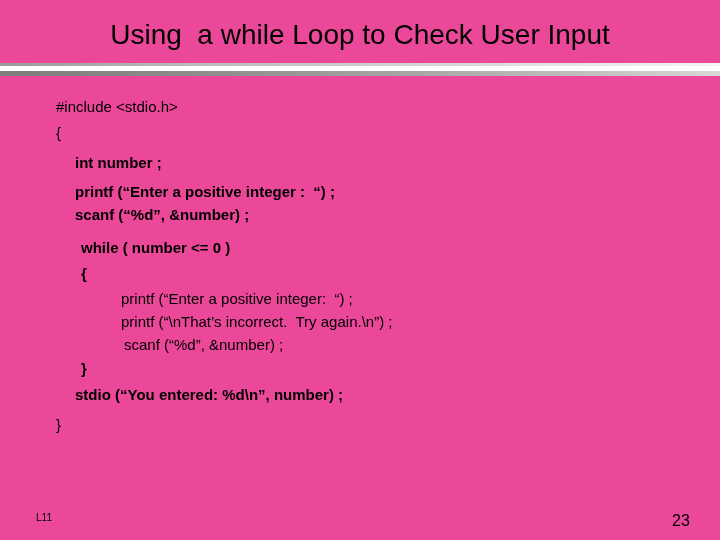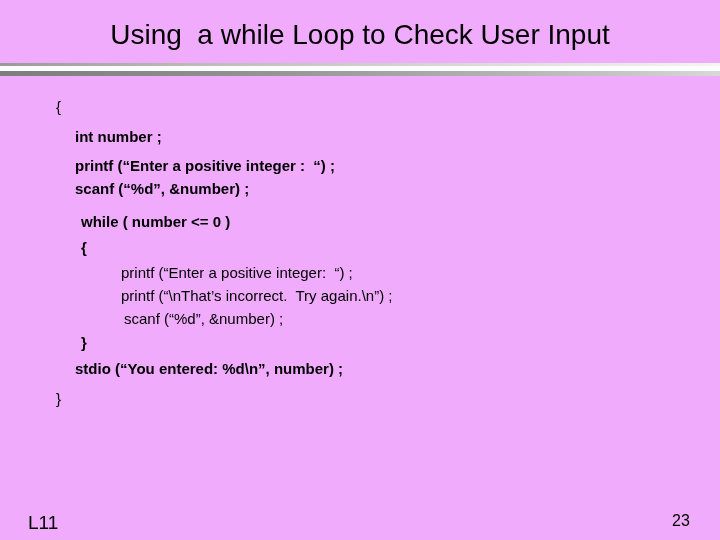--- a/index.html
+++ b/index.html
@@ -14,21 +14,21 @@
     font-family: "Liberation Sans", sans-serif;
     overflow: hidden;
     position: relative;
   }
 
   .slide {
     position: absolute;
     inset: 0;
     width: 720px;
     height: 540px;
-    background: #f0abfc;
+    background: #ec4899;
   }
 
   
   .title-block {
     position: absolute;
     left: 0;
     top: 18px;
     width: 720px;
     text-align: center;
   }
@@ -102,24 +102,24 @@
   
   .ind-0 { padding-left: 0px; }
   .ind-1 { padding-left: 19px; font-weight: bold; }
   .ind-2 { padding-left: 25px; font-weight: bold; }
   .ind-3 { padding-left: 65px; }
   .ind-4 { padding-left: 68px; }
 
   
   .footer-left {
     position: absolute;
-    left: 28px;
+    left: 36px;
     top: 512px;
     font-family: "Liberation Sans", sans-serif;
-    font-size: 19px;
+    font-size: 10px;
     color: #000000;
     white-space: pre;
   }
   .footer-right {
     position: absolute;
     left: 672px;
     top: 512px;
     width: 30px;
     text-align: left;
     font-family: "Liberation Sans", sans-serif;
@@ -137,20 +137,21 @@
     <div class="slide-title">Using  a while Loop to Check User Input</div>
   </div>
 
   <div class="divider">
     <div class="rule-thin"></div>
     <div class="rule-gap"></div>
     <div class="rule-thick"></div>
   </div>
 
   <div class="code-block">
+    <div class="code-line ind-0">#include &lt;stdio.h&gt;</div>
     <div class="code-line ind-0">{</div>
 
     <div class="spacer-xs"></div>
 
     <div class="code-line ind-1">int number ;</div>
 
     <div class="spacer-xs"></div>
 
     <div class="code-line tight ind-1">printf (“Enter a positive integer :  “) ;</div>
     <div class="code-line tight ind-1">scanf (“%d”, &amp;number) ;</div>

